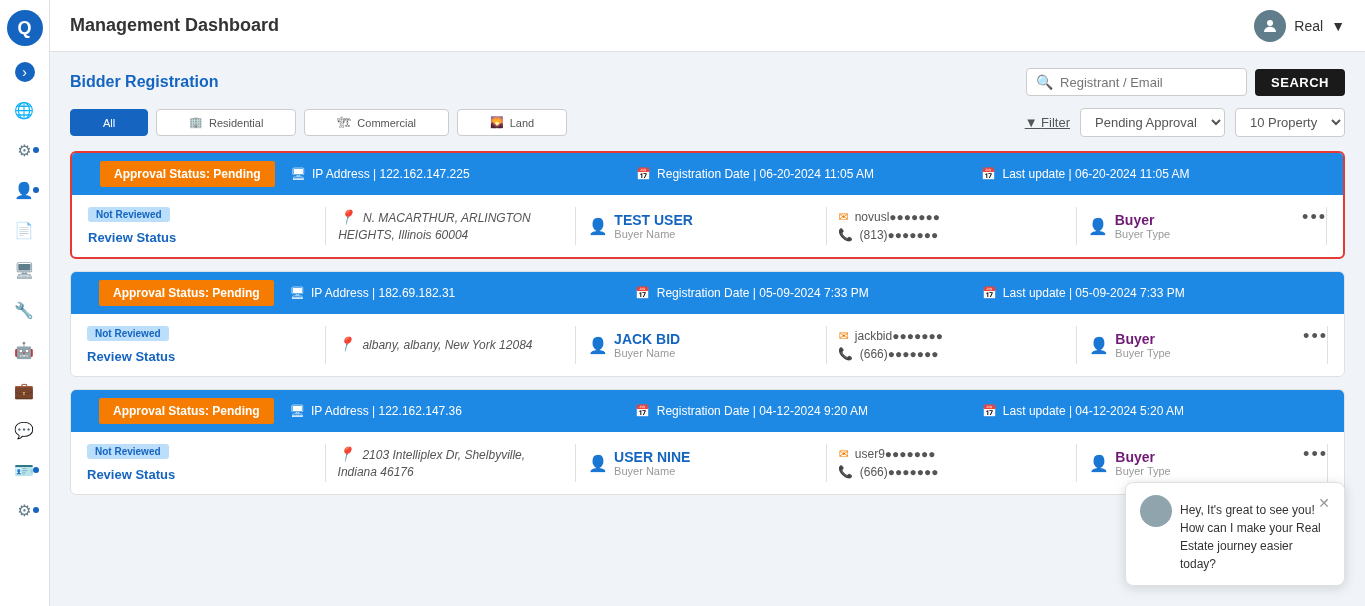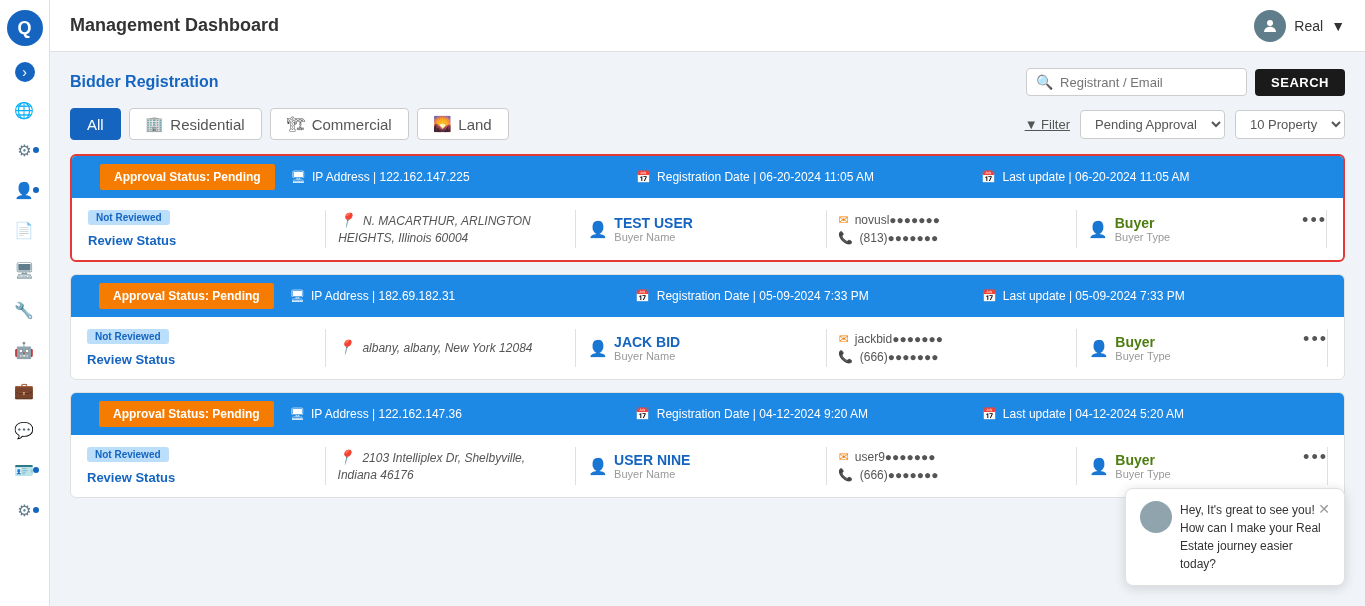--- a/index.html
+++ b/index.html
@@ -168,25 +168,25 @@
       display: flex;
       align-items: center;
       justify-content: space-between;
       margin-bottom: 14px;
     }
     .filter-tabs {
       display: flex;
       gap: 8px;
     }
     .filter-tab {
-      padding: 6px 16px;
+      padding: 6px 32px;
       border: 1px solid #ccc;
       border-radius: 4px;
       background: #fff;
-      font-size: 15px;
+      font-size: 11px;
       cursor: pointer;
       display: flex;
       align-items: center;
       gap: 6px;
       color: #555;
     }
     .filter-tab.active {
       background: #1565c0;
       color: white;
       border-color: #1565c0;
@@ -313,21 +313,21 @@
       align-items: center;
       gap: 6px;
       font-size: 12px;
       color: #555;
     }
     .contact-icon { color: #f57c00; font-size: 12px; }
 
     .buyer-type-text {
       font-size: 14px;
       font-weight: 700;
-      color: #4d7c0f;
+      color: #701a75;
     }
     .buyer-type-label {
       font-size: 11px;
       color: #999;
     }
 
     .more-icon {
       position: absolute;
       right: 16px;
       top: 12px;
@@ -350,21 +350,21 @@
       box-shadow: 0 2px 12px rgba(0,0,0,0.15);
       font-size: 12px;
       color: #333;
     }
     .chat-close {
       float: right;
       cursor: pointer;
       color: #999;
       font-size: 14px;
     }
-    .chat-content { line-height: 1.5; }
+    .chat-content { margin-top: 6px; line-height: 1.5; }
   </style>
 </head>
 <body>
 
 <div class="sidebar">
   <div class="sidebar-logo">Q</div>
   <div class="sidebar-chevron">›</div>
   <div class="sidebar-icon">🌐</div>
   <div class="sidebar-icon">⚙<span class="dot"></span></div>
   <div class="sidebar-icon">👤<span class="dot"></span></div>

